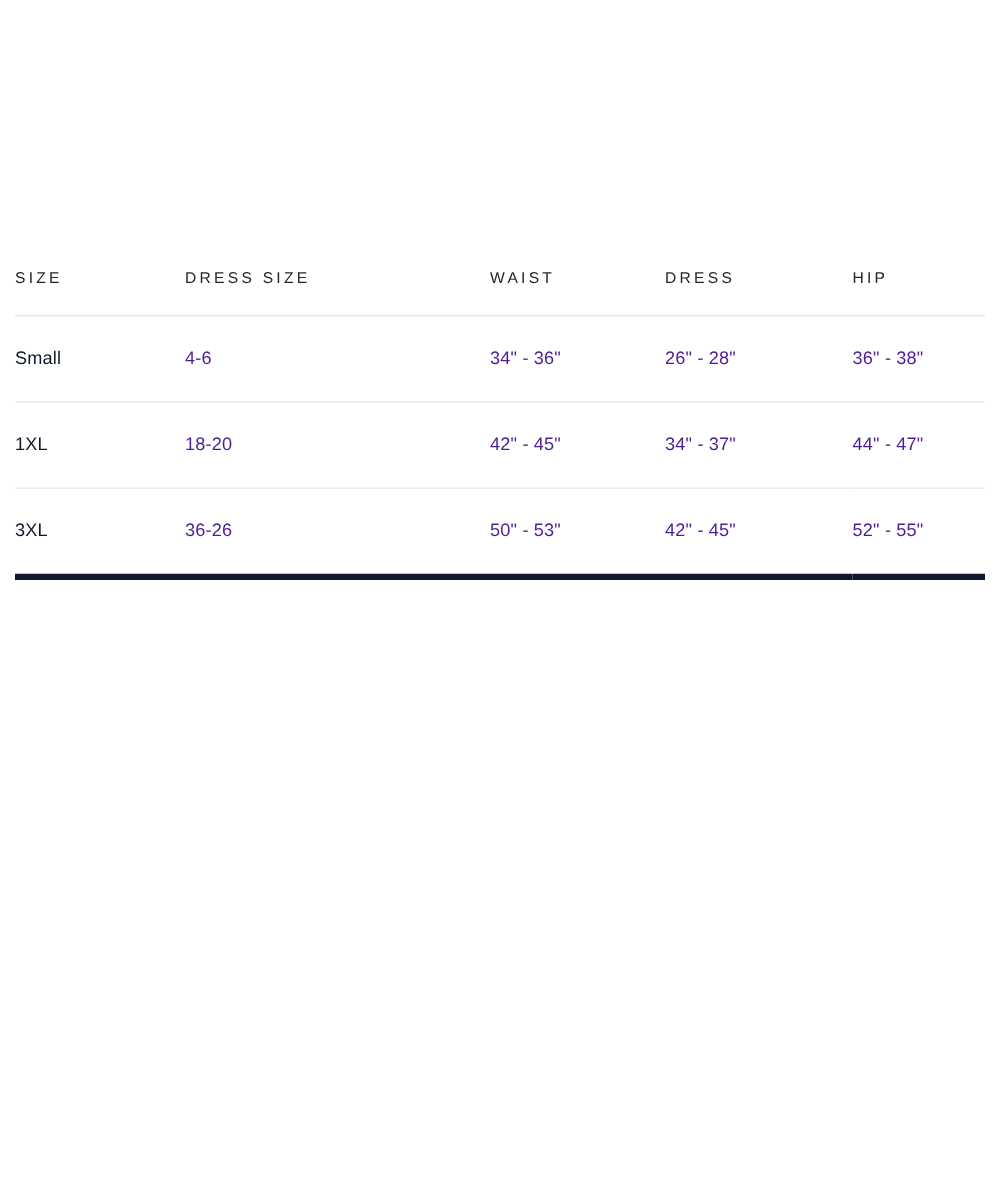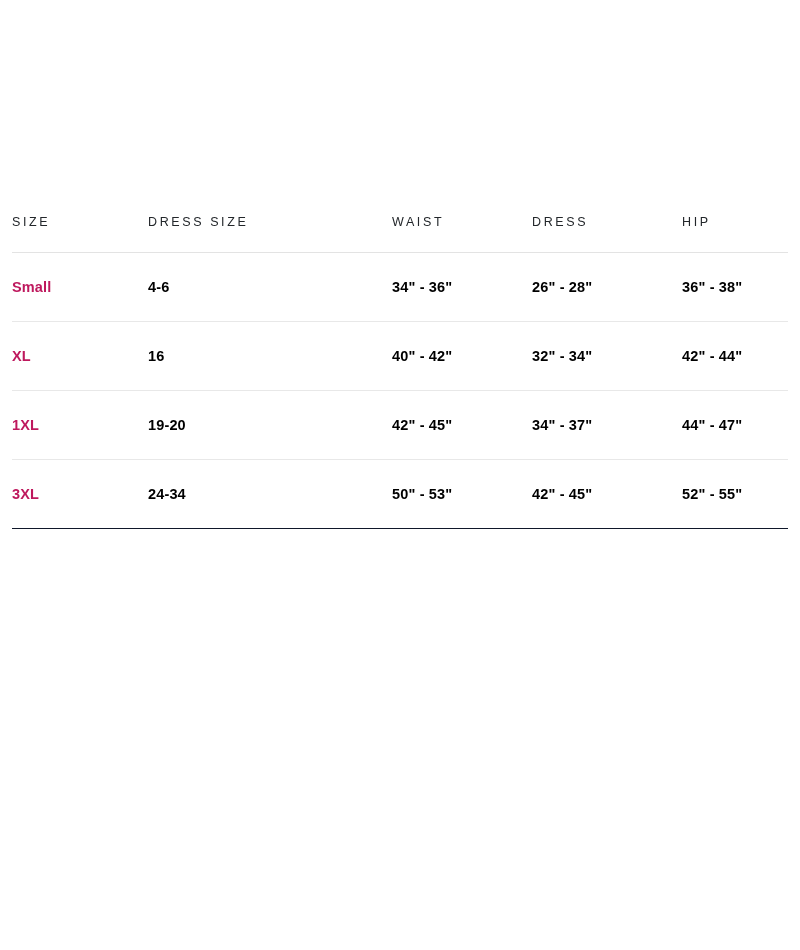--- a/index.html
+++ b/index.html
@@ -40,31 +40,31 @@
     font-weight: 400;
     letter-spacing: 2.6px;
     color: #22262a;
     height: 52px;
     padding-bottom: 4px;
     border-bottom: 1px solid #e3e3e3;
   }
   .size-chart tbody td {
     height: 68px;
     font-size: 14.5px;
-    font-weight: 700;
-    color: #000000;
+    font-weight: 400;
+    color: #4c1d95;
     border-bottom: 1px solid #e8e8e8;
     letter-spacing: 0.15px;
   }
   .size-chart tbody tr:last-child td {
-    border-bottom: 1px solid #0f172a;
+    border-bottom: 5px solid #0f172a;
   }
   .size-chart tbody td.col-size {
-    font-weight: 700;
-    color: #be185d;
+    font-weight: 400;
+    color: #0f172a;
   }
   .col-1 { width: 136px; }
   .col-2 { width: 244px; }
   .col-3 { width: 140px; }
   .col-4 { width: 150px; }
   .col-5 { width: 106px; }
 </style>
 </head>
 <body>
 
@@ -88,35 +88,28 @@
     </thead>
     <tbody>
       <tr>
         <td class="col-size">Small</td>
         <td>4-6</td>
         <td>34" - 36"</td>
         <td>26" - 28"</td>
         <td>36" - 38"</td>
       </tr>
       <tr>
-        <td class="col-size">XL</td>
-        <td>16</td>
-        <td>40" - 42"</td>
-        <td>32" - 34"</td>
-        <td>42" - 44"</td>
-      </tr>
-      <tr>
         <td class="col-size">1XL</td>
-        <td>19-20</td>
+        <td>18-20</td>
         <td>42" - 45"</td>
         <td>34" - 37"</td>
         <td>44" - 47"</td>
       </tr>
       <tr>
         <td class="col-size">3XL</td>
-        <td>24-34</td>
+        <td>36-26</td>
         <td>50" - 53"</td>
         <td>42" - 45"</td>
         <td>52" - 55"</td>
       </tr>
     </tbody>
   </table>
 </div>
 
 </body></html>

